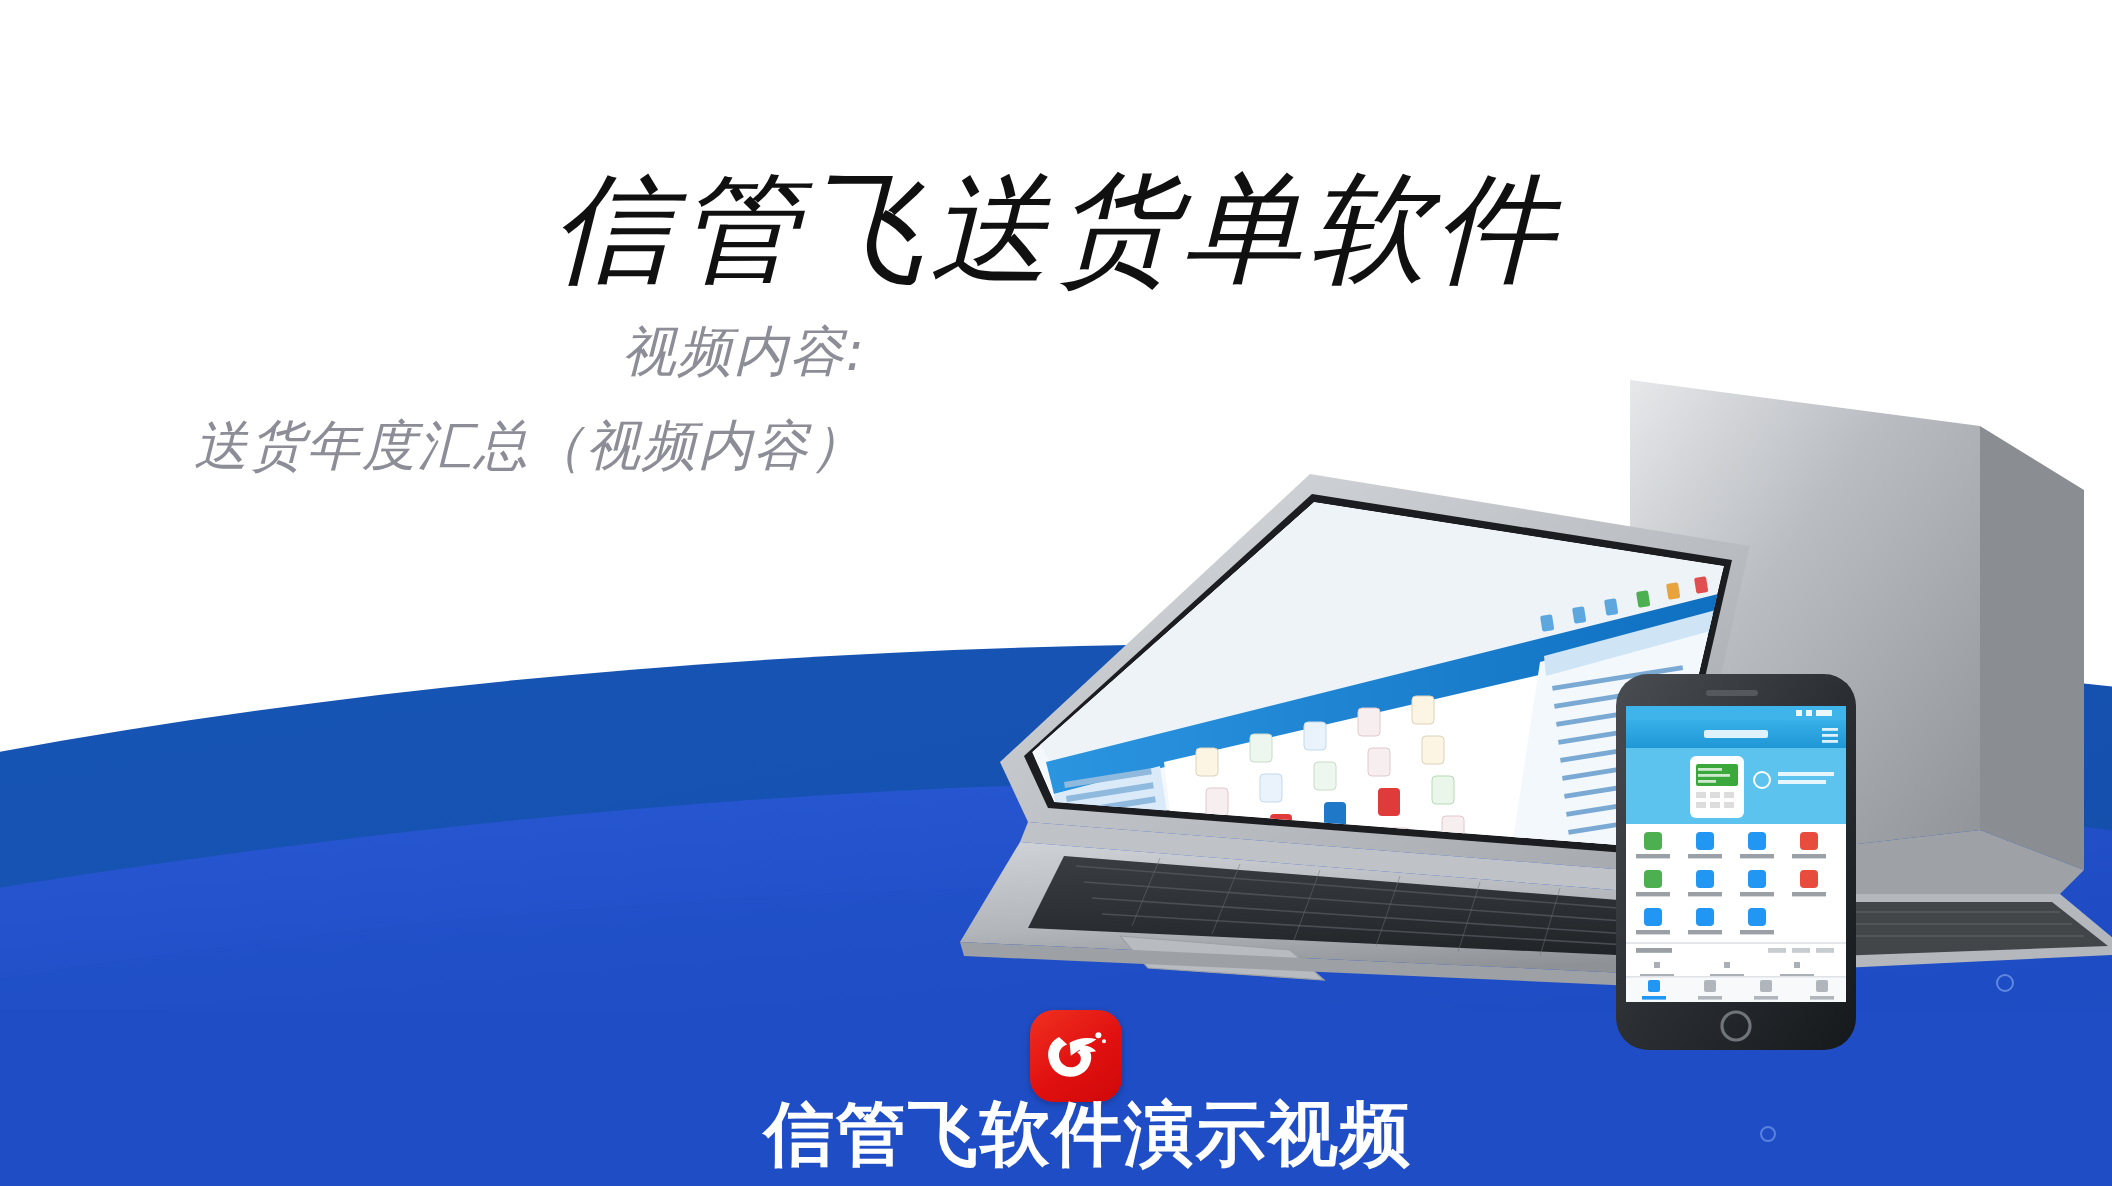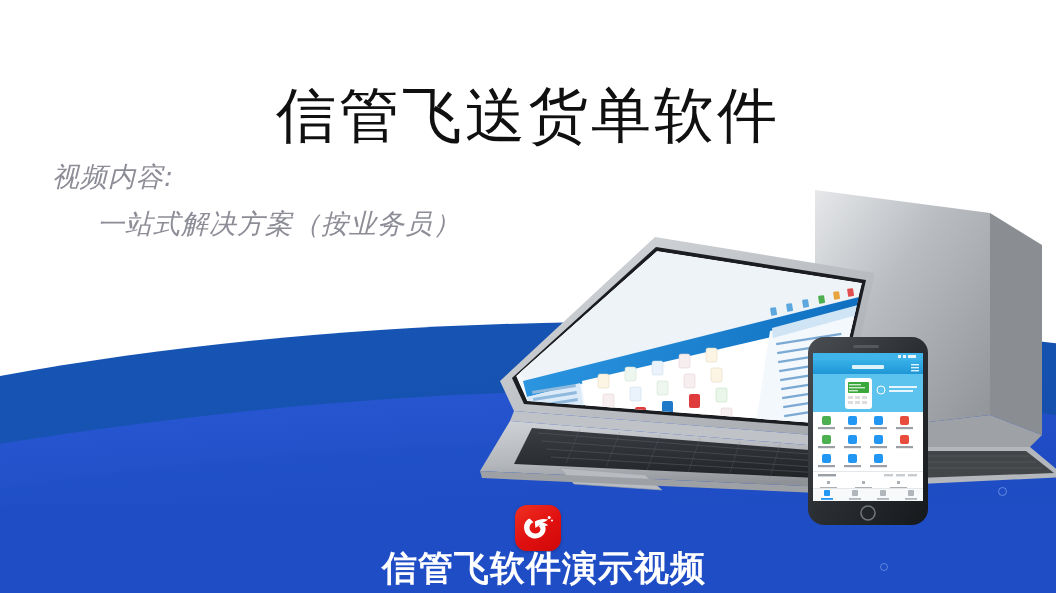--- a/index.html
+++ b/index.html
@@ -39,31 +39,33 @@
     top: 42px;
     width: 1056px;
     text-align: center;
     font-family: "DejaVu Serif", "Liberation Serif", serif;
     font-size: 60px;
     font-weight: 400;
     color: #101010;
     letter-spacing: 3px;
     line-height: 1.12;
     white-space: nowrap;
+    font-style: italic;
   }
 
   
   .subtitle-block {
     position: absolute;
     left: 52px;
     top: 157px;
     font-family: "DejaVu Sans", "Liberation Sans", sans-serif;
     font-style: italic;
     color: #8d8d97;
     line-height: 1.45;
+    text-align: right;
   }
   .subtitle-line1 {
     font-size: 27px;
     letter-spacing: 1px;
     white-space: nowrap;
   }
   .subtitle-line2 {
     font-size: 27px;
     letter-spacing: 1px;
     padding-left: 45px;
@@ -463,21 +465,21 @@
     </svg>
   </div>
 
   <div class="deco-dot" style="left:998px; top:487px; width:7px; height:7px;"></div>
   <div class="deco-dot" style="left:880px; top:563px; width:6px; height:6px; border-color:rgba(160,195,250,0.45);"></div>
 
   <h1 class="title">信管飞送货单软件</h1>
 
   <div class="subtitle-block">
     <div class="subtitle-line1">视频内容:</div>
-    <div class="subtitle-line2">一站式解决方案（按业务员）</div>
+    <div class="subtitle-line2">送货年度汇总（视频内容）</div>
   </div>
 
   <div class="footer">
 
     <div class="logo-mark">
       <svg width="46" height="46" viewBox="0 0 46 46" xmlns="http://www.w3.org/2000/svg" aria-hidden="true">
 
         <path d="M14.5 13.5
                  C 10.5 15.5 8.5 19.5 9.2 24
                  C 9.9 29.2 14.2 33.2 19.6 33.4

